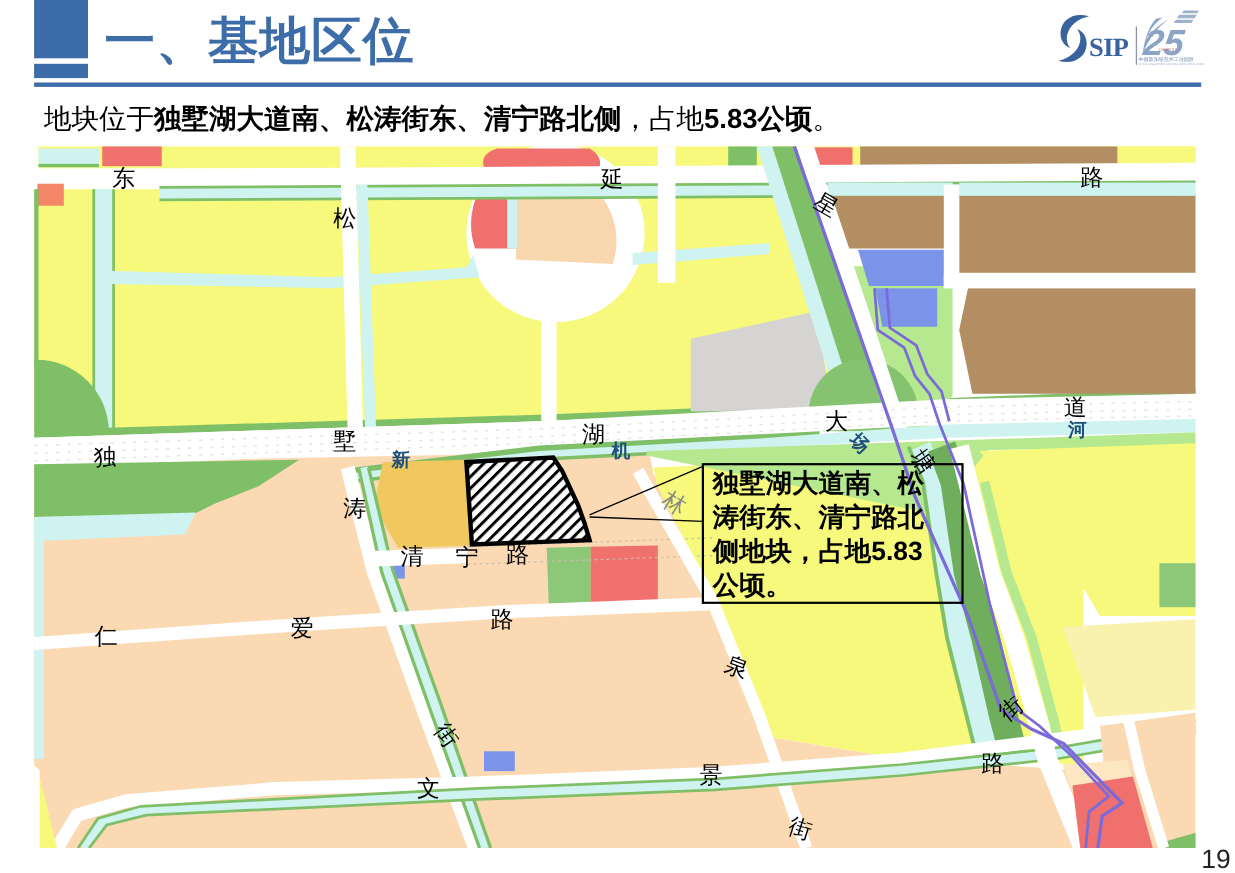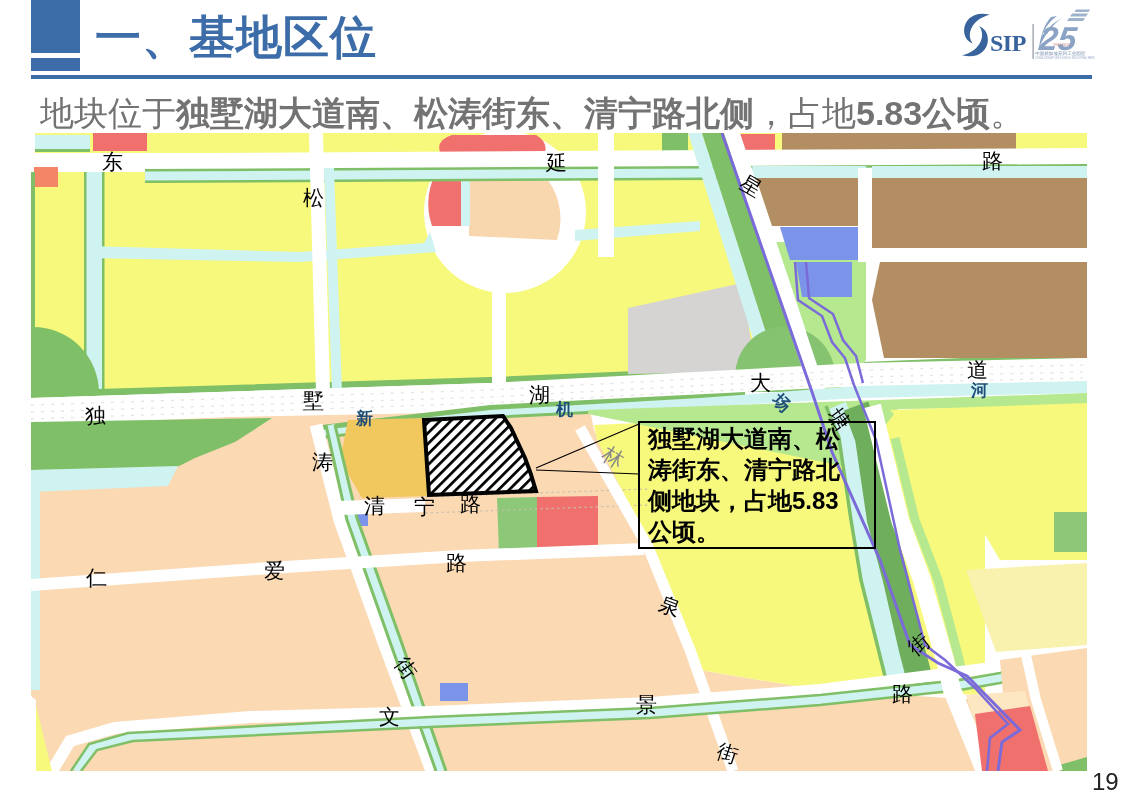--- a/index.html
+++ b/index.html
@@ -32,21 +32,21 @@
     <path d="M 113 10 L 129 10 L 127 13 L 111 13 Z" fill="#9db2cc"></path>
     <path d="M 116 5.5 L 132 5.5 L 130 8.5 L 114 8.5 Z" fill="#9db2cc"></path>
     <path d="M 120 1.5 L 134 1.5 L 132.5 4 L 118.5 4 Z" fill="#9db2cc"></path>
   </g>
   <text x="97" y="38" font-size="3.6" fill="#c47a7a">1994   2019</text>
   <text x="79" y="47" font-size="4.6" fill="#6d87aa">中国新加坡苏州工业园区</text>
   <text x="79" y="51" font-size="2.6" fill="#9db2cc">CHINA-SINGAPORE SUZHOU INDUSTRIAL PARK</text>
 </svg>
 </div>
 
-<div class="abs" style="left:40px;top:91px;font-size:34px;color:#737373;letter-spacing:0px;">地块位于<b>独墅湖大道南、松涛街东、清宁路北侧</b>，占地<b>5.83公顷</b>。</div>
+<div class="abs" style="left:40px;top:91px;font-size:25px;color:#000000;letter-spacing:0px;">地块位于<b>独墅湖大道南、松涛街东、清宁路北侧</b>，占地<b>5.83公顷</b>。</div>
 
 <div class="abs" style="left:0;top:0;">
 <svg width="1123" height="794" viewBox="0 0 1123 794">
 <defs>
   <pattern id="hatch" patternUnits="userSpaceOnUse" width="7.5" height="7.5" patternTransform="rotate(45)">
     <rect width="7.5" height="7.5" fill="#ffffff"></rect>
     <rect x="0" y="0" width="2.7" height="8" fill="#000000"></rect>
   </pattern>
 </defs>
 <clipPath id="mapclip">

